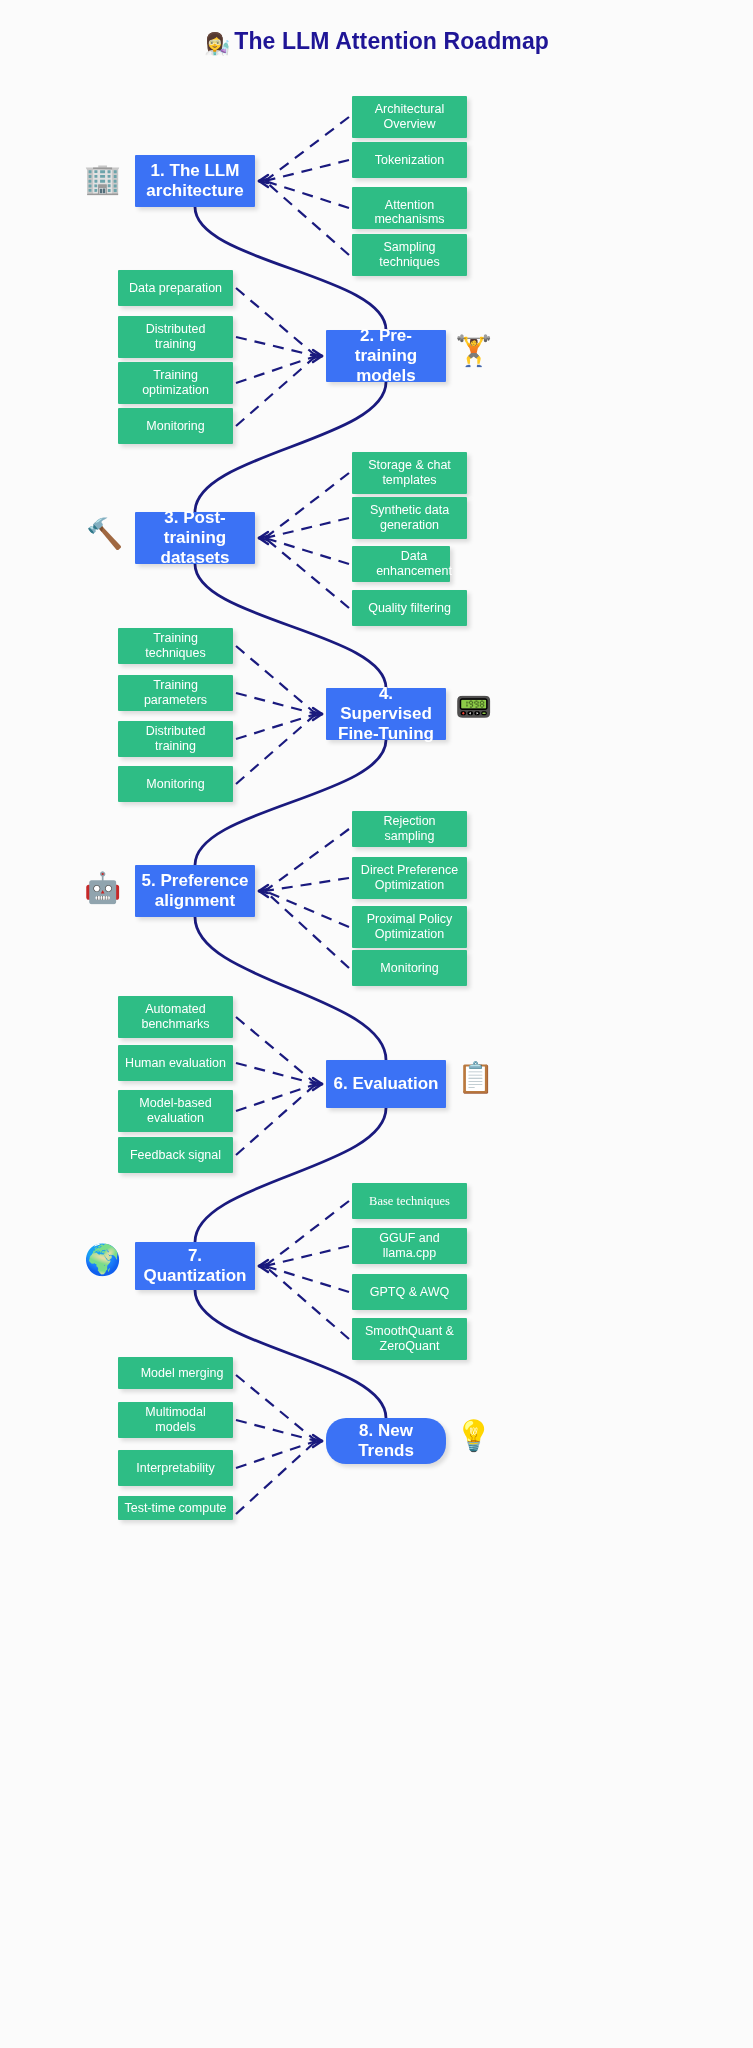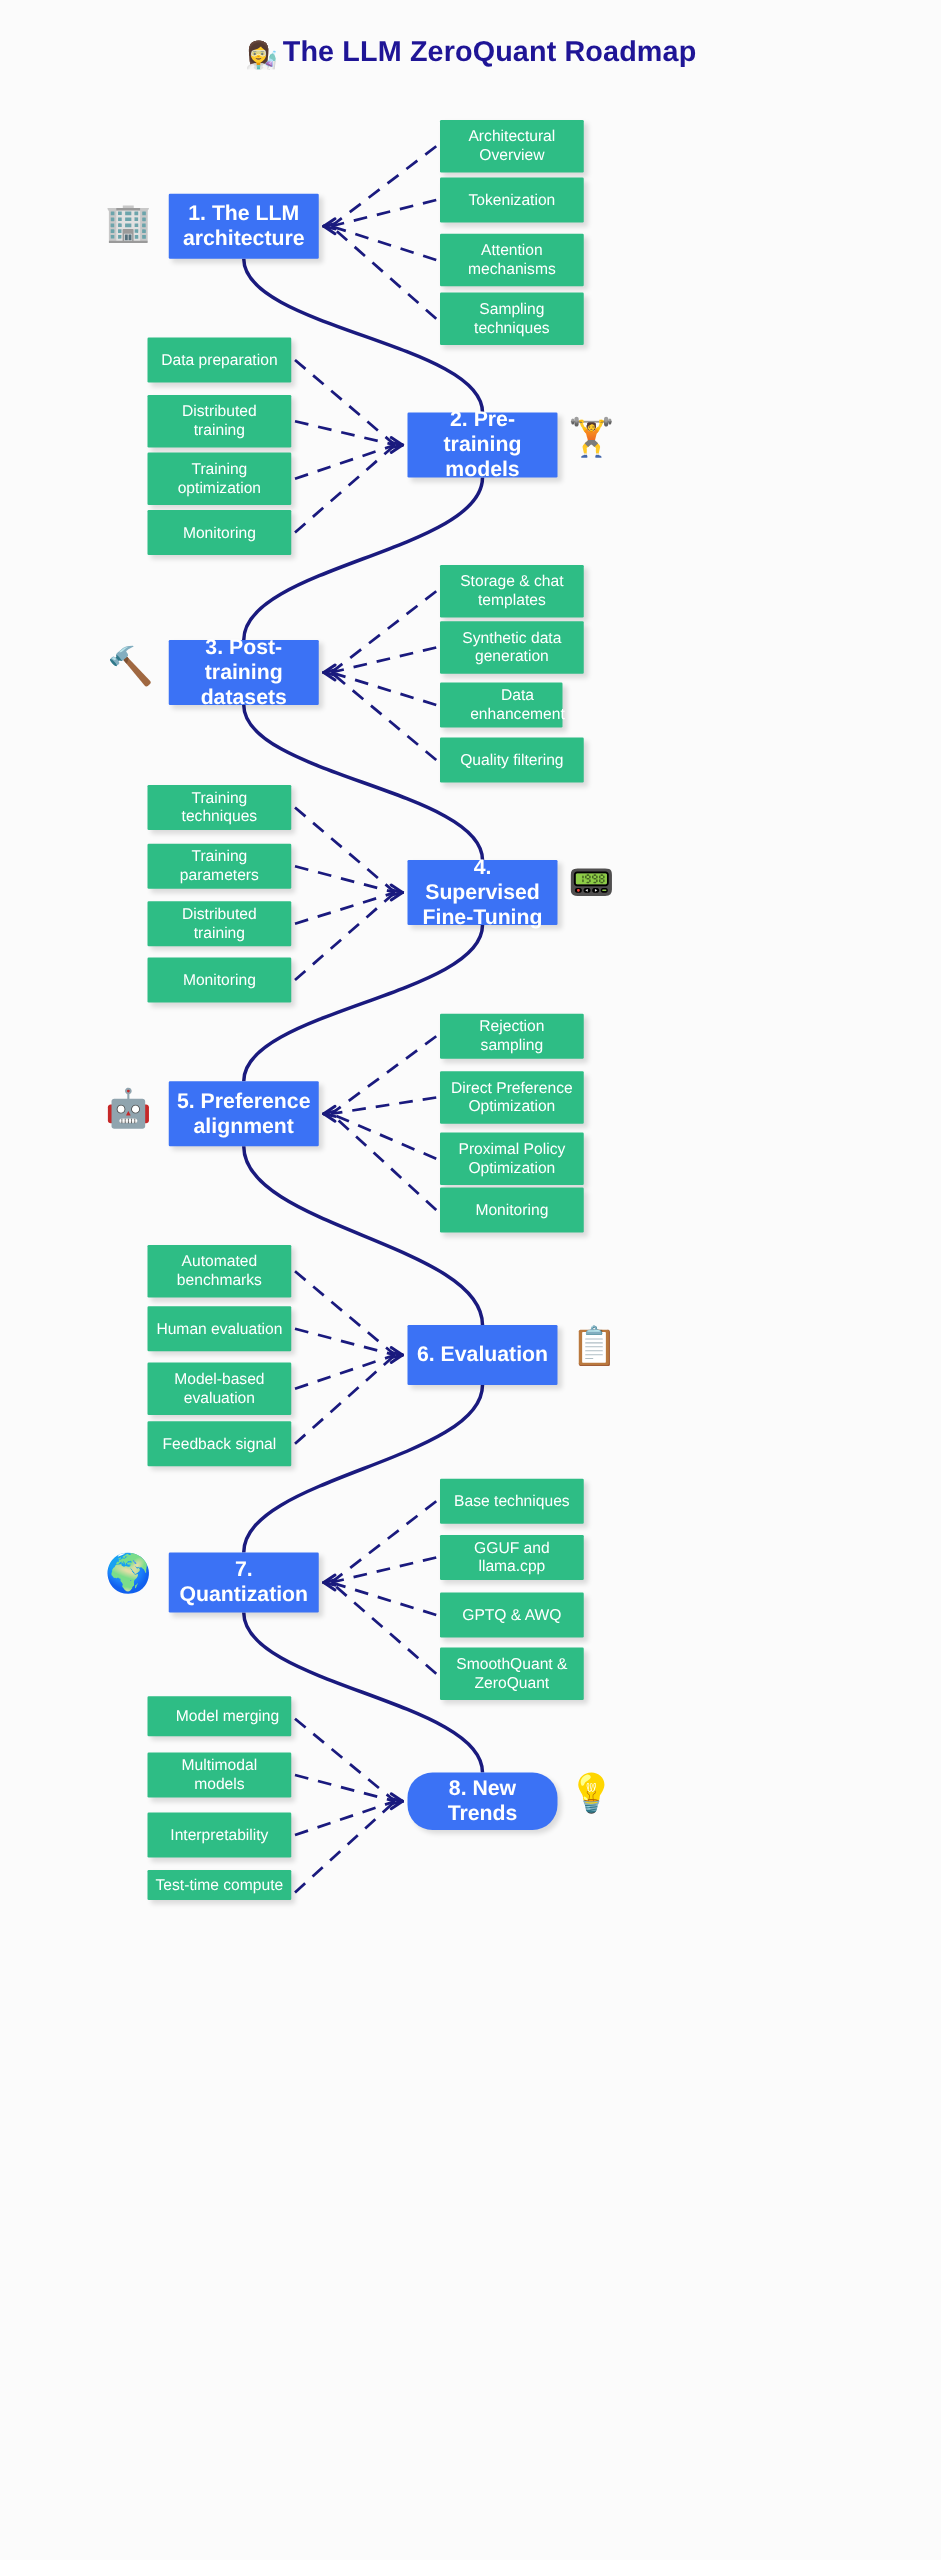--- a/index.html
+++ b/index.html
@@ -70,21 +70,21 @@
     line-height: 1;
     user-select: none;
   }
 </style>
 </head>
 <body>
 
 <div id="page">
 
   <div id="title">
-    <span class="emoji">👩‍🔬</span><span>The LLM ZeroQuant Roadmap</span>
+    <span class="emoji">👩‍🔬</span><span>The LLM Attention Roadmap</span>
   </div>
 
   <svg id="edges" viewBox="0 0 753 2048">
       <line x1="349" y1="117" x2="265" y2="181" stroke="#1a1a7e" stroke-width="2.2" stroke-dasharray="11 8" fill="none"></line>
       <line x1="349" y1="160" x2="265" y2="181" stroke="#1a1a7e" stroke-width="2.2" stroke-dasharray="11 8" fill="none"></line>
       <line x1="349" y1="208" x2="265" y2="181" stroke="#1a1a7e" stroke-width="2.2" stroke-dasharray="11 8" fill="none"></line>
       <line x1="349" y1="255" x2="265" y2="181" stroke="#1a1a7e" stroke-width="2.2" stroke-dasharray="11 8" fill="none"></line>
       <line x1="268" y1="175" x2="259" y2="181" stroke="#1a1a7e" stroke-width="2.4" stroke-linecap="round"></line>
       <line x1="268" y1="178.9" x2="259" y2="181" stroke="#1a1a7e" stroke-width="2.4" stroke-linecap="round"></line>
       <line x1="268" y1="183.1" x2="259" y2="181" stroke="#1a1a7e" stroke-width="2.4" stroke-linecap="round"></line>
@@ -158,21 +158,21 @@
       <div class="node main" style="left: 135px; top: 155px; width: 120px; height: 52px;">
         <span>1. The LLM architecture</span>
       </div>
       <div class="emoji-icon" style="left: 84px; top: 164px;">🏢</div>
       <div class="node sub" style="left: 352px; top: 96px; width: 115px; height: 42px;">
         <span>Architectural Overview</span>
       </div>
       <div class="node sub" style="left: 352px; top: 142px; width: 115px; height: 36px;">
         <span>Tokenization</span>
       </div>
-      <div class="node sub" style="left: 352px; top: 187px; width: 115px; height: 42px;">
+      <div class="node sub" style="left: 352px; top: 187px; width: 115px; height: 42px; align-items: flex-end;">
         <span>Attention mechanisms</span>
       </div>
       <div class="node sub" style="left: 352px; top: 234px; width: 115px; height: 42px;">
         <span>Sampling techniques</span>
       </div>
       <div class="node main" style="left: 326px; top: 330px; width: 120px; height: 52px;">
         <span>2. Pre-training models</span>
       </div>
       <div class="emoji-icon" style="left: 455px; top: 336px;">🏋️</div>
       <div class="node sub" style="left: 118px; top: 270px; width: 115px; height: 36px;">
@@ -248,21 +248,21 @@
       <div class="node sub" style="left: 118px; top: 1090px; width: 115px; height: 42px;">
         <span>Model-based evaluation</span>
       </div>
       <div class="node sub" style="left: 118px; top: 1137px; width: 115px; height: 36px;">
         <span>Feedback signal</span>
       </div>
       <div class="node main" style="left: 135px; top: 1242px; width: 120px; height: 48px;">
         <span>7. Quantization</span>
       </div>
       <div class="emoji-icon" style="left: 84px; top: 1245px;">🌍</div>
-      <div class="node sub" style="left: 352px; top: 1183px; width: 115px; height: 36px;">
+      <div class="node sub" style="left: 352px; top: 1183px; width: 115px; height: 36px; font-family: Liberation Serif, serif;">
         <span>Base techniques</span>
       </div>
       <div class="node sub" style="left: 352px; top: 1228px; width: 115px; height: 36px;">
         <span>GGUF and llama.cpp</span>
       </div>
       <div class="node sub" style="left: 352px; top: 1274px; width: 115px; height: 36px;">
         <span>GPTQ &amp; AWQ</span>
       </div>
       <div class="node sub" style="left: 352px; top: 1318px; width: 115px; height: 42px;">
         <span>SmoothQuant &amp; ZeroQuant</span>

